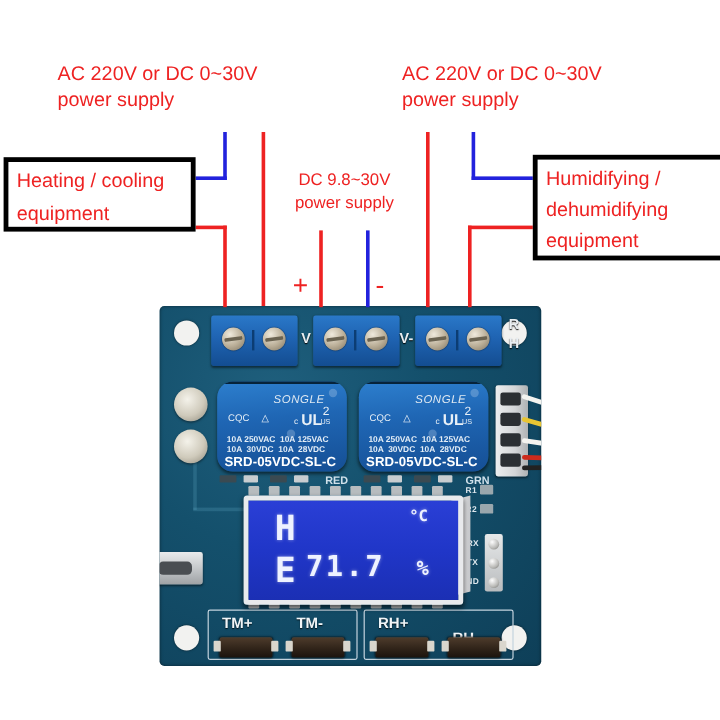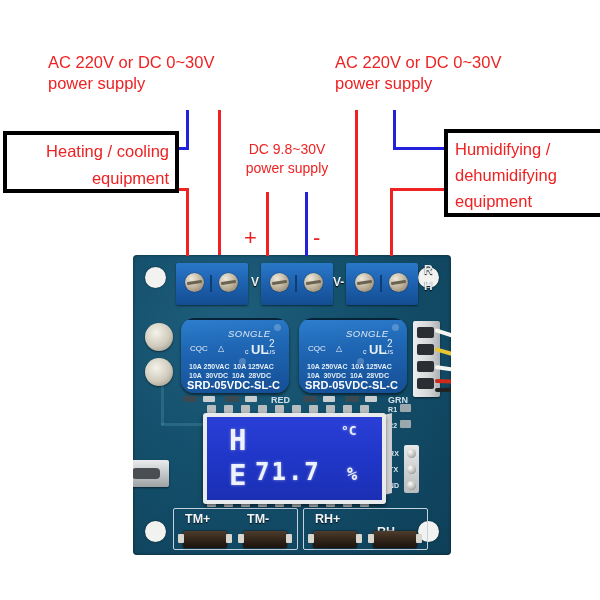--- a/index.html
+++ b/index.html
@@ -203,21 +203,21 @@
 
   <div class="ann" style="left:335px;top:52px;width:245px;">AC 220V or DC 0~30V
 power supply</div>
 
   <div class="ann small" style="left:232px;top:140px;width:110px;">DC 9.8~30V
 power supply</div>
 
   <div class="plusminus" style="left:244px;top:227px;">+</div>
   <div class="plusminus" style="left:313px;top:227px;">-</div>
 
-  <div class="box" style="left:3px;top:131px;width:176px;height:62px;text-align:right;">Heating / cooling
+  <div class="box" style="left:3px;top:131px;width:160px;height:62px;">Heating / cooling
 equipment</div>
 
   <div class="box" style="left:444px;top:129px;width:164px;height:88px;line-height:26px;">Humidifying /
 dehumidifying
 equipment</div>
 
   <div class="wb" style="left:186px;top:110px;width:3px;height:40px;"></div>
   <div class="wb" style="left:160px;top:147px;width:29px;height:3px;"></div>
 
   <div class="w" style="left:218px;top:110px;width:3px;height:145px;"></div>

